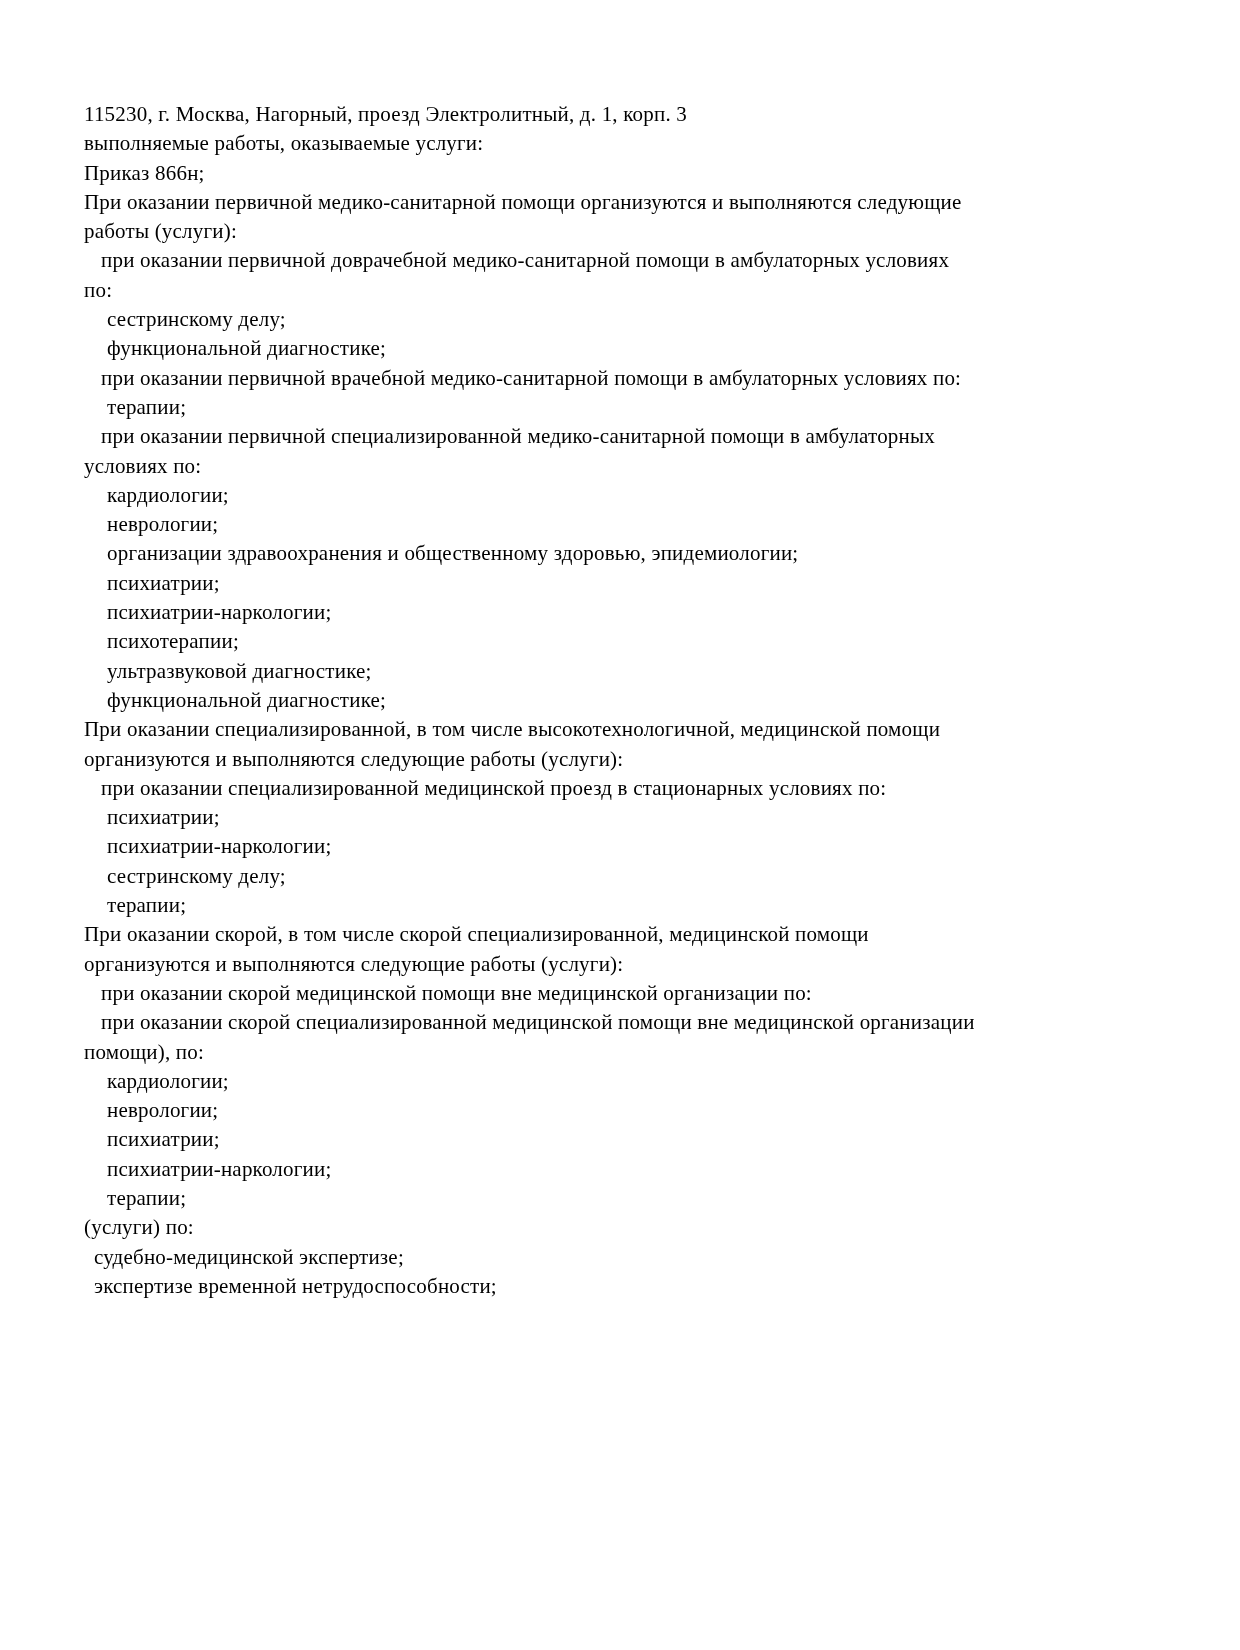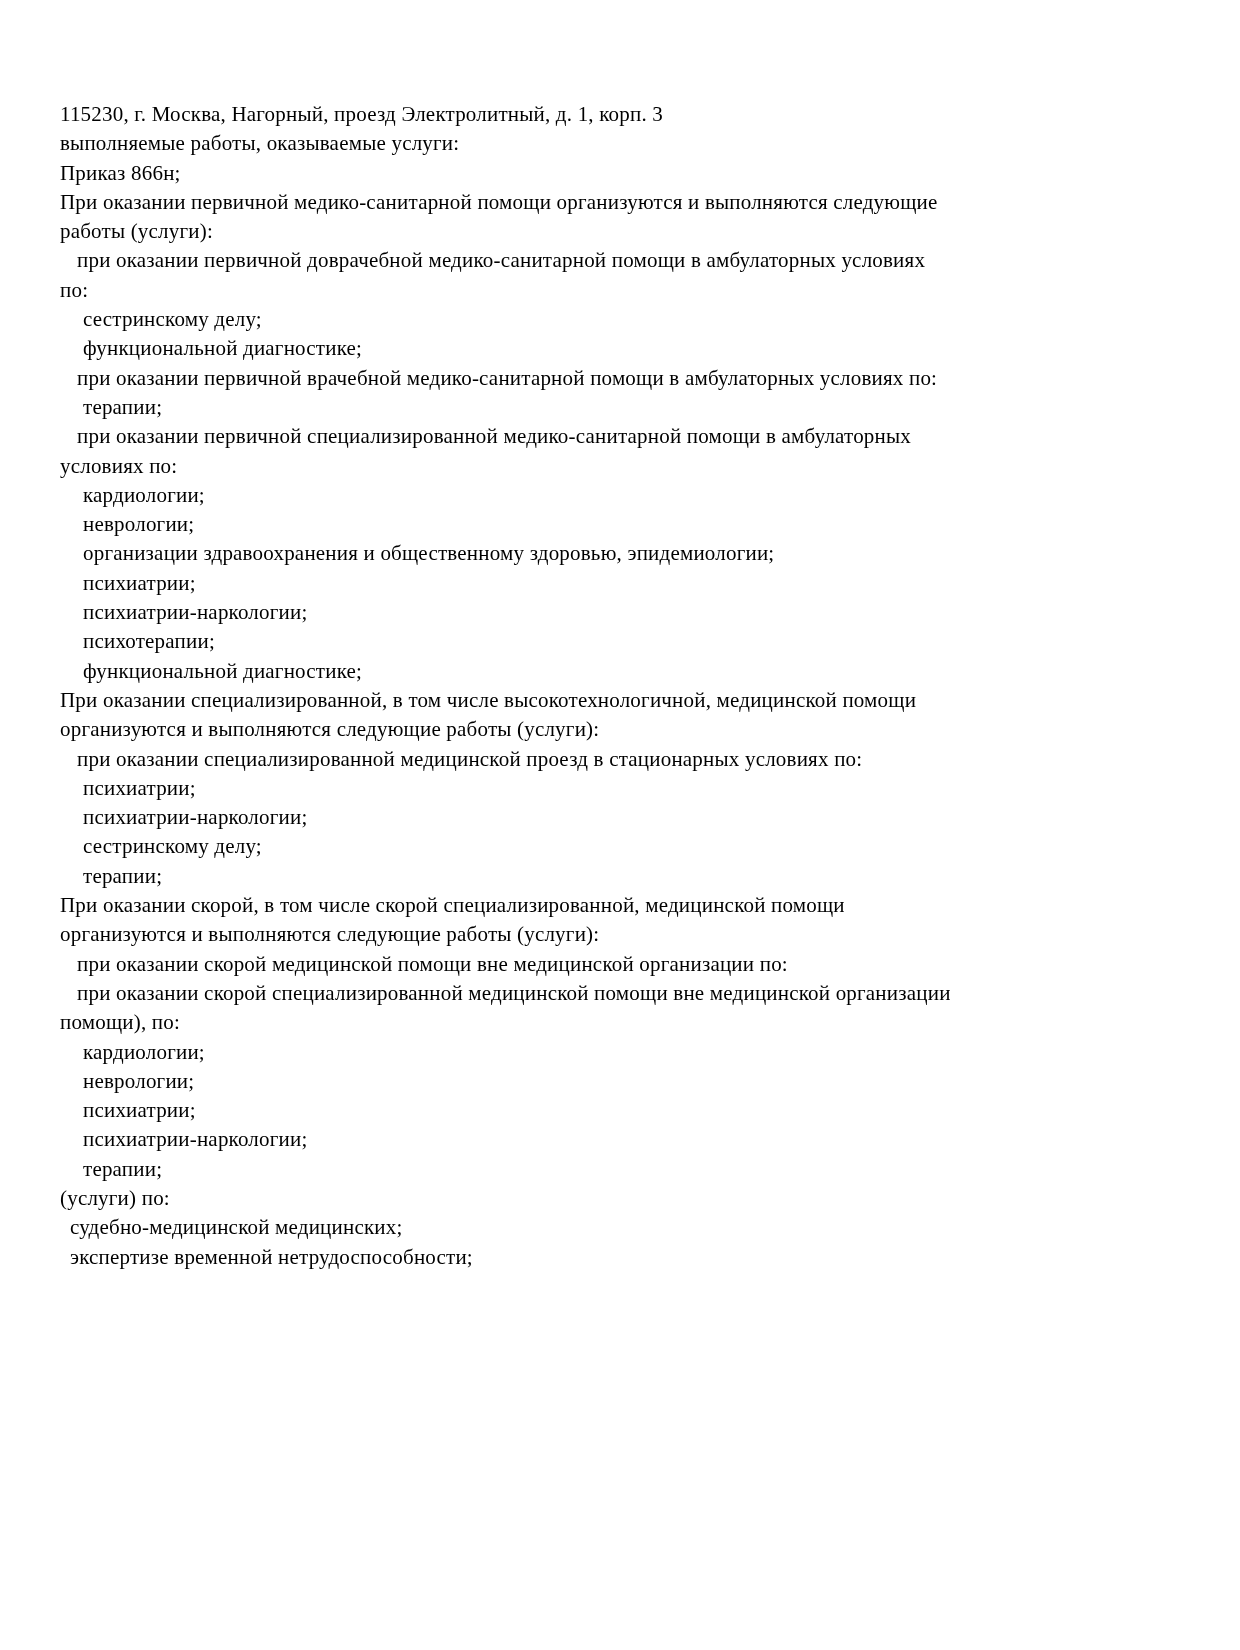--- a/index.html
+++ b/index.html
@@ -11,21 +11,21 @@
     height: 1650px;
     background: #ffffff;
     font-family: "Liberation Serif", "DejaVu Serif", serif;
     color: #000000;
     overflow: hidden;
   }
   .page {
     box-sizing: border-box;
     width: 1240px;
     height: 1650px;
-    padding: 100px 70px 0 60px;
+    padding: 100px 70px 0 84px;
   }
   .doc-lines {
     font-size: 21px;
     line-height: 29.3px;
     letter-spacing: 0.2px;
   }
   .line {
     white-space: nowrap;
   }
   .indent-0 { padding-left: 0; }
@@ -50,35 +50,36 @@
       <div class="line indent-2">при оказании первичной врачебной медико-санитарной помощи в амбулаторных условиях по:</div>
       <div class="line indent-3">терапии;</div>
       <div class="line indent-2">при оказании первичной специализированной медико-санитарной помощи в амбулаторных</div>
       <div class="line indent-0">условиях по:</div>
       <div class="line indent-3">кардиологии;</div>
       <div class="line indent-3">неврологии;</div>
       <div class="line indent-3">организации здравоохранения и общественному здоровью, эпидемиологии;</div>
       <div class="line indent-3">психиатрии;</div>
       <div class="line indent-3">психиатрии-наркологии;</div>
       <div class="line indent-3">психотерапии;</div>
+      <div class="line indent-3">ультразвуковой диагностике;</div>
       <div class="line indent-3">функциональной диагностике;</div>
       <div class="line indent-0">При оказании специализированной, в том числе высокотехнологичной, медицинской помощи</div>
       <div class="line indent-0">организуются и выполняются следующие работы (услуги):</div>
       <div class="line indent-2">при оказании специализированной медицинской проезд в стационарных условиях по:</div>
       <div class="line indent-3">психиатрии;</div>
       <div class="line indent-3">психиатрии-наркологии;</div>
       <div class="line indent-3">сестринскому делу;</div>
       <div class="line indent-3">терапии;</div>
       <div class="line indent-0">При оказании скорой, в том числе скорой специализированной, медицинской помощи</div>
       <div class="line indent-0">организуются и выполняются следующие работы (услуги):</div>
       <div class="line indent-2">при оказании скорой медицинской помощи вне медицинской организации по:</div>
       <div class="line indent-2">при оказании скорой специализированной медицинской помощи вне медицинской организации</div>
       <div class="line indent-0">помощи), по:</div>
       <div class="line indent-3">кардиологии;</div>
       <div class="line indent-3">неврологии;</div>
       <div class="line indent-3">психиатрии;</div>
       <div class="line indent-3">психиатрии-наркологии;</div>
       <div class="line indent-3">терапии;</div>
       <div class="line indent-0">(услуги) по:</div>
-      <div class="line indent-1">судебно-медицинской медицинских;</div>
+      <div class="line indent-1">судебно-медицинской экспертизе;</div>
       <div class="line indent-1">экспертизе временной нетрудоспособности;</div>
     </div>
 </div>
 
 </body></html>

